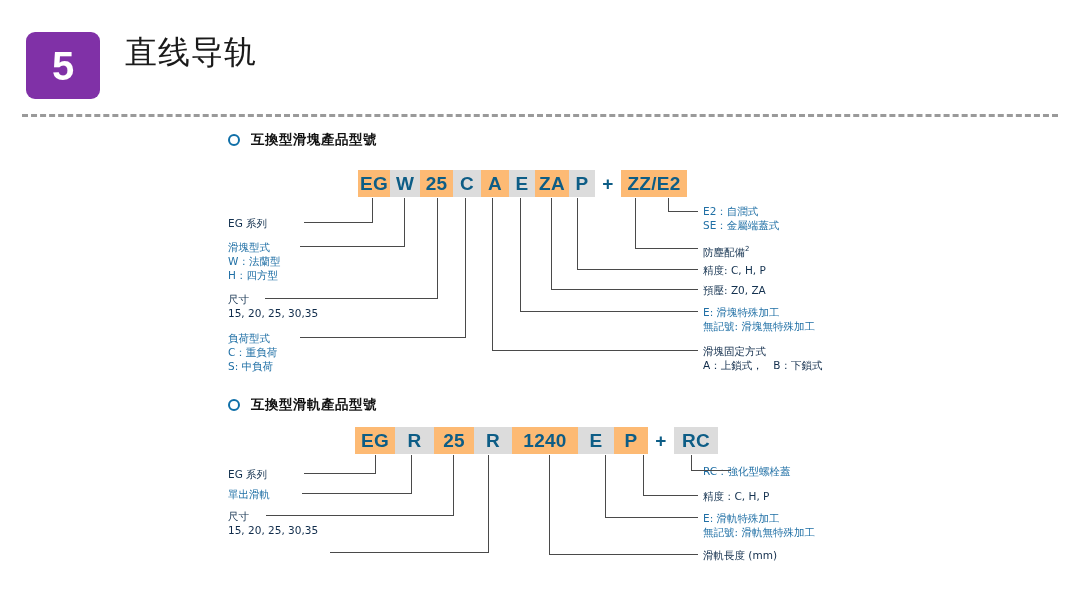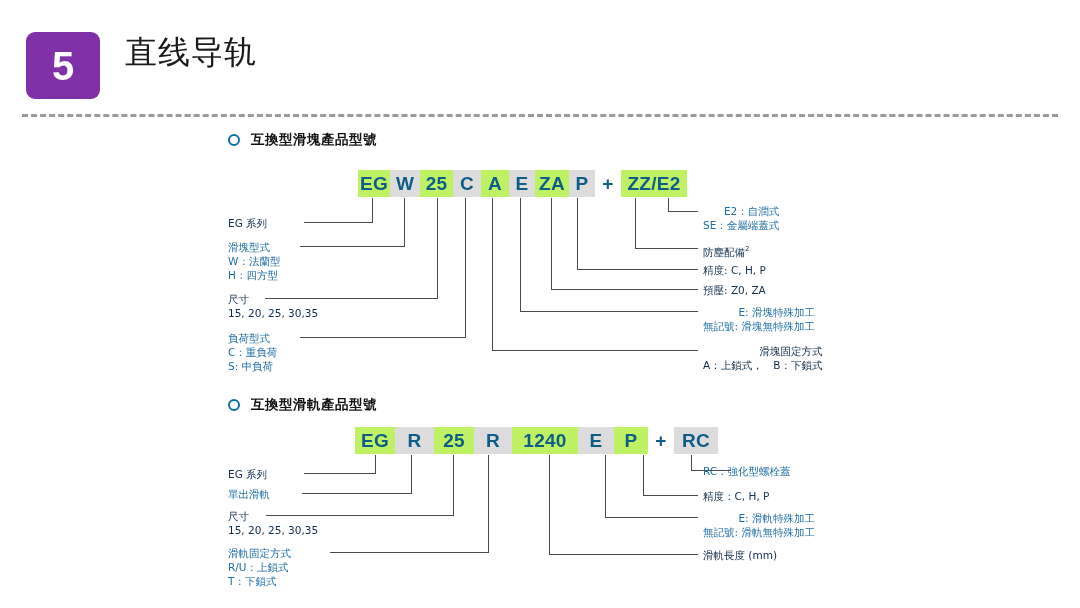--- a/index.html
+++ b/index.html
@@ -39,34 +39,34 @@
   }
 
   
   .code-row{position:absolute;display:flex;align-items:stretch;height:27px;}
   .code-cell{
     display:flex;align-items:center;justify-content:center;
     color:#0d5d86;font-weight:bold;font-size:19px;
     font-family:"Liberation Sans","DejaVu Sans",sans-serif;
     letter-spacing:.3px;
   }
-  .cell-a{background:#bef264;}
+  .cell-a{background:#fdba74;}
   .cell-b{background:#dcdcdc;}
   .cell-n{background:transparent;}
 
   
   .lines{position:absolute;left:0;top:0;width:1080px;height:608px;pointer-events:none;}
 
   
   .ann{
     position:absolute;font-size:10.5px;line-height:14px;white-space:nowrap;
     font-family:"DejaVu Sans","Liberation Sans",sans-serif;
   }
   .ann.l{text-align:left;}
-  .ann.r{text-align:right;}
+  .ann.r{text-align:left;}
   .c-dark{color:#13314f;}
   .c-blue{color:#1f6fa5;}
   .c-navy{color:#0f2b4a;}
   .ann .ln{display:block;}
   sup{font-size:7px;vertical-align:super;}
 
   
   .wm{
     position:absolute;right:16px;bottom:4px;
     font-size:30px;color:#2a2a2a;letter-spacing:0px;
@@ -165,25 +165,20 @@
   <div class="ann l" style="left:228px;top:467px;">
     <span class="ln c-dark" style="color: rgb(19, 49, 79);">EG 系列</span>
   </div>
   <div class="ann l" style="left:228px;top:487px;">
     <span class="ln c-blue" style="color: rgb(31, 111, 165);">單出滑軌</span>
   </div>
   <div class="ann l" style="left:228px;top:509px;">
     <span class="ln c-dark" style="color: rgb(19, 49, 79);">尺寸</span>
     <span class="ln c-navy">15, 20, 25, 30,35</span>
   </div>
-  <div class="ann l" style="left:228px;top:546px;">
-    <span class="ln c-blue" style="color: rgb(31, 111, 165);">滑軌固定方式</span>
-    <span class="ln c-blue" style="color: rgb(31, 111, 165);">R/U：上鎖式</span>
-    <span class="ln c-blue" style="color: rgb(31, 111, 165);">T：下鎖式</span>
-  </div>
 
   <div class="ann r" style="left:703px;top:464px;">
     <span class="ln c-blue" style="color: rgb(31, 111, 165);">RC：強化型螺栓蓋</span>
   </div>
   <div class="ann r" style="left:703px;top:489px;">
     <span class="ln c-dark" style="color: rgb(19, 49, 79);">精度：C, H, P</span>
   </div>
   <div class="ann r" style="left:703px;top:511px;">
     <span class="ln c-blue" style="color: rgb(31, 111, 165);">E: 滑軌特殊加工</span>
     <span class="ln c-blue" style="color: rgb(31, 111, 165);">無記號: 滑軌無特殊加工</span>

